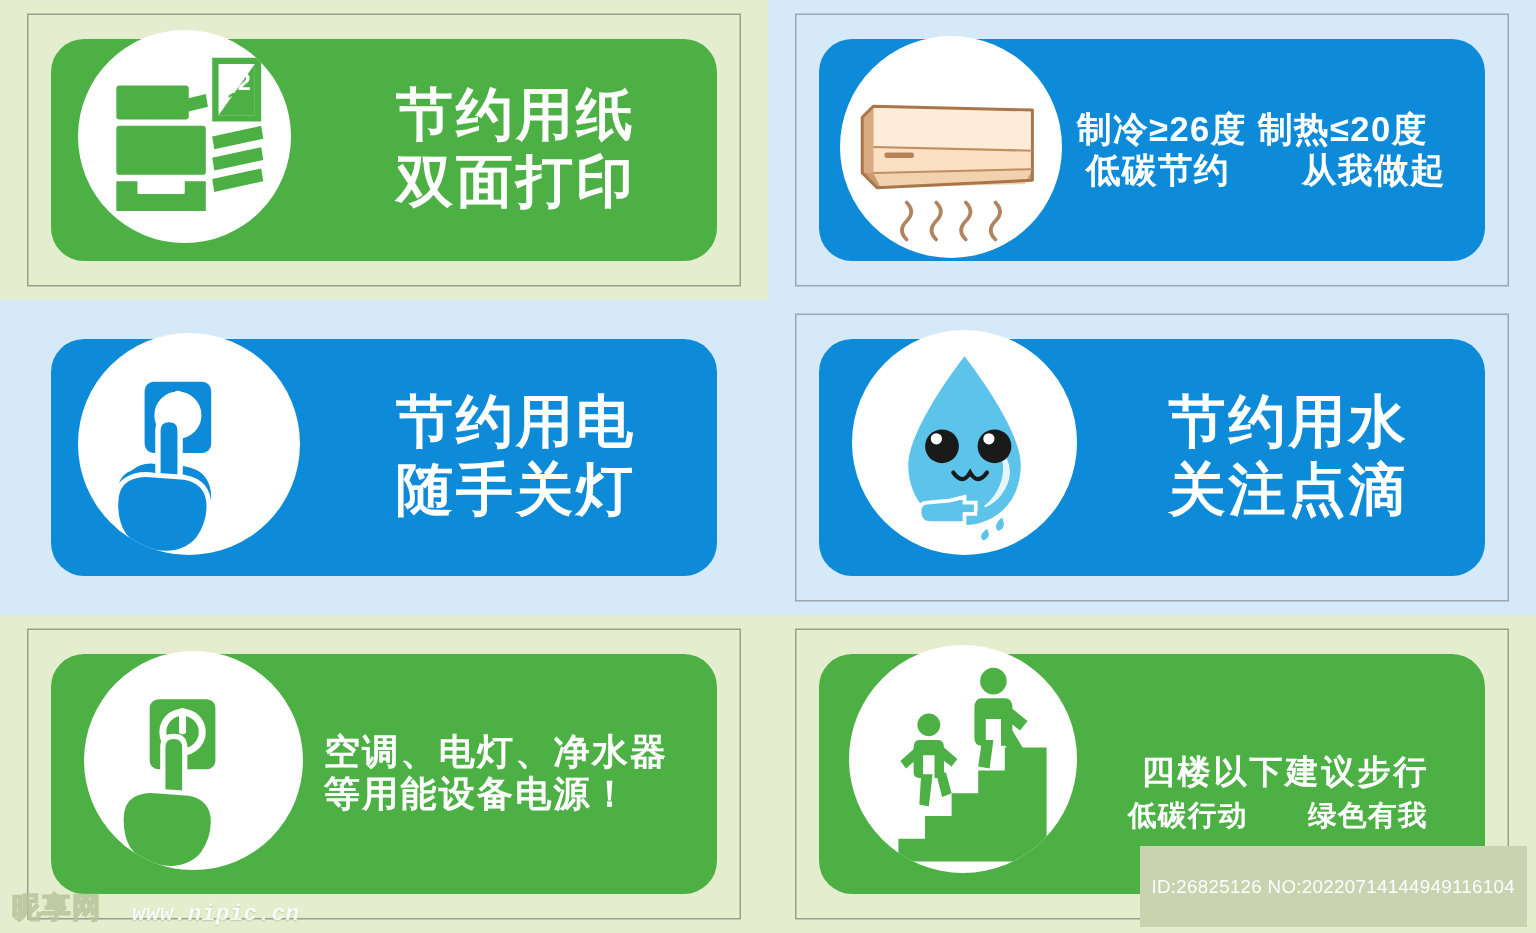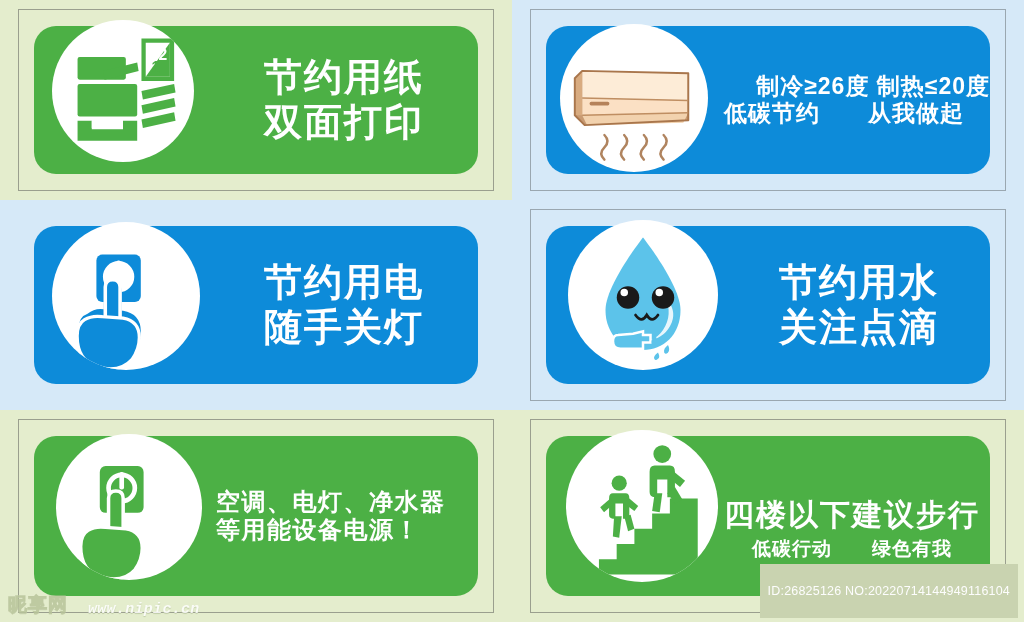--- a/index.html
+++ b/index.html
@@ -54,24 +54,24 @@
   }
   .line{
     color:#fff;
     font-weight:bold;
     letter-spacing:2px;
     white-space:nowrap;
     line-height:1.18;
     text-align:center;
   }
   .big{font-size:38px;}
-  .ac1{font-size:23px;letter-spacing:1px;text-align:right;}
+  .ac1{font-size:23px;letter-spacing:1px;text-align:left;}
   .ac2{font-size:23px;letter-spacing:1px;text-align:left;padding-left:6px;}
   .med{font-size:24px;text-align:left;letter-spacing:1.5px;}
-  .stair1{font-size:30px;letter-spacing:2px;text-align:left;margin-top:26px;}
+  .stair1{font-size:22px;letter-spacing:2px;text-align:center;margin-top:26px;}
   .stair2{font-size:19px;letter-spacing:1px;text-align:left;padding-left:28px;padding-top:6px;}
 
   
   .wm{
     position:absolute;left:8px;bottom:4px;
     display:flex;align-items:flex-end;gap:20px;
     opacity:.85;
   }
   .wm-logo{
     font-size:19px;font-weight:bold;color:#fff;

